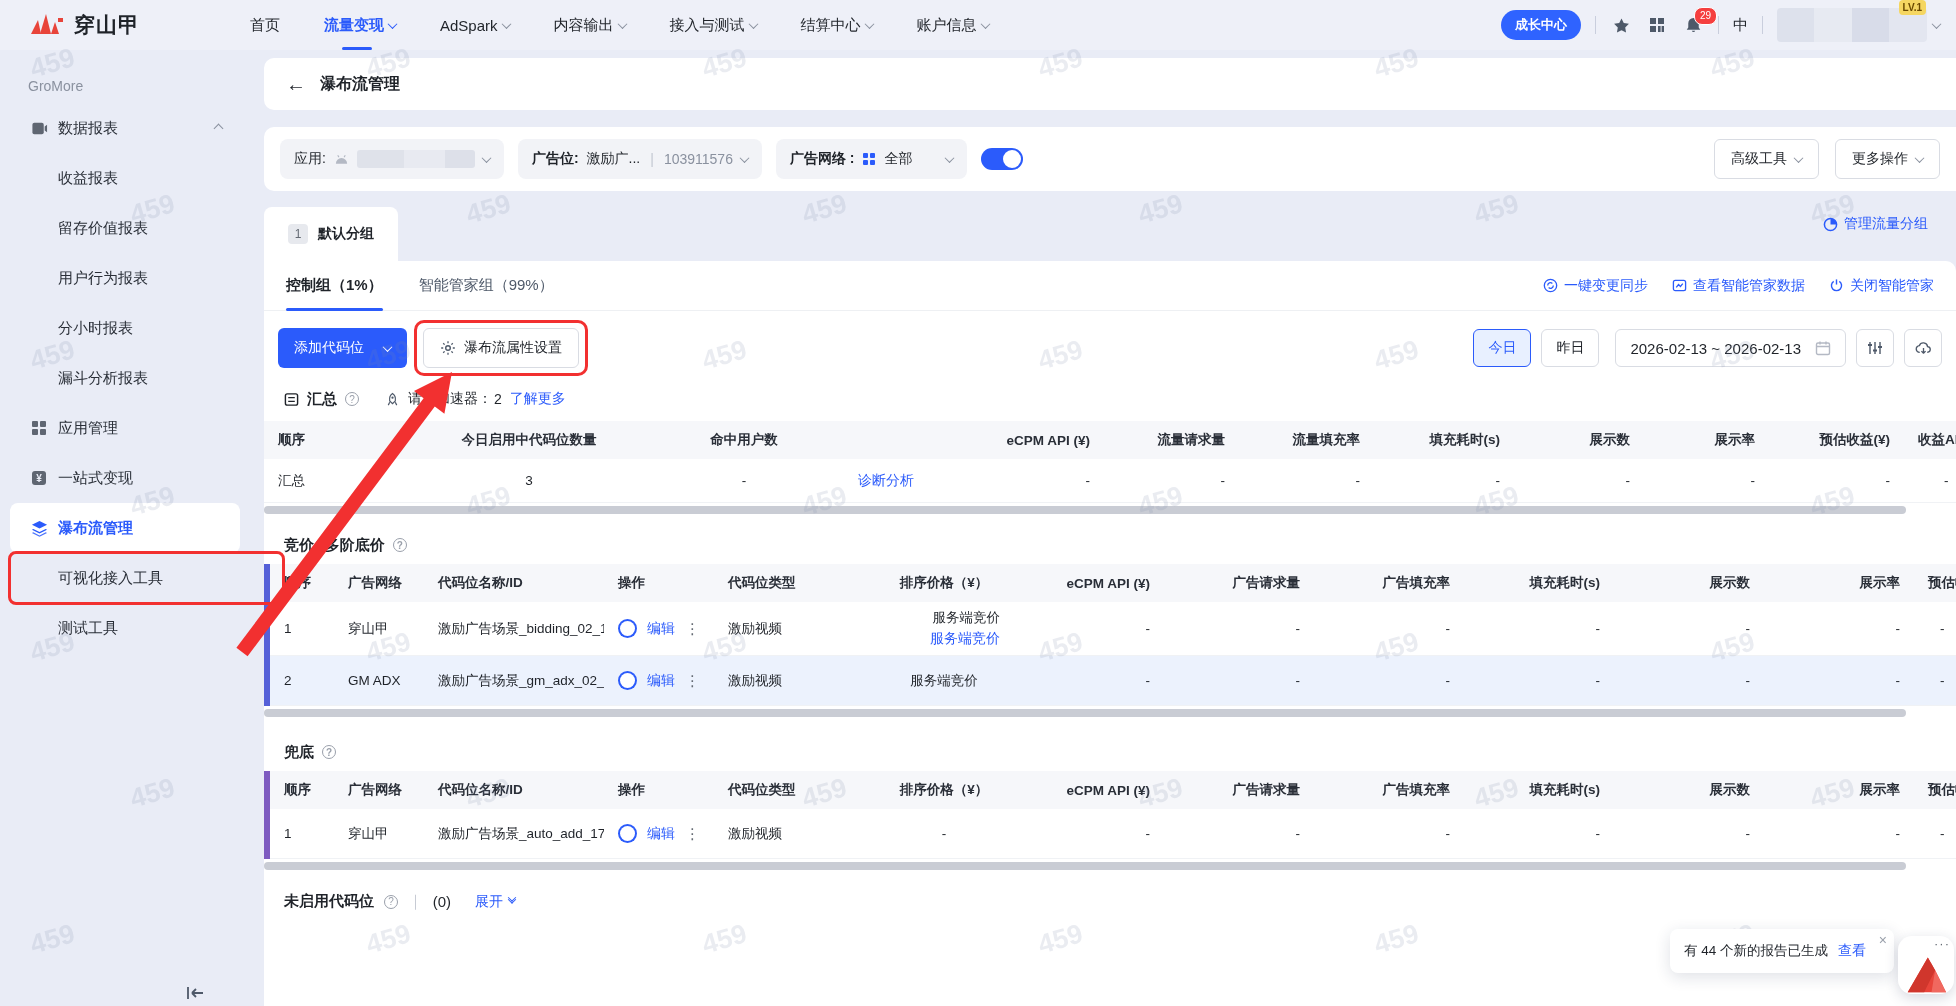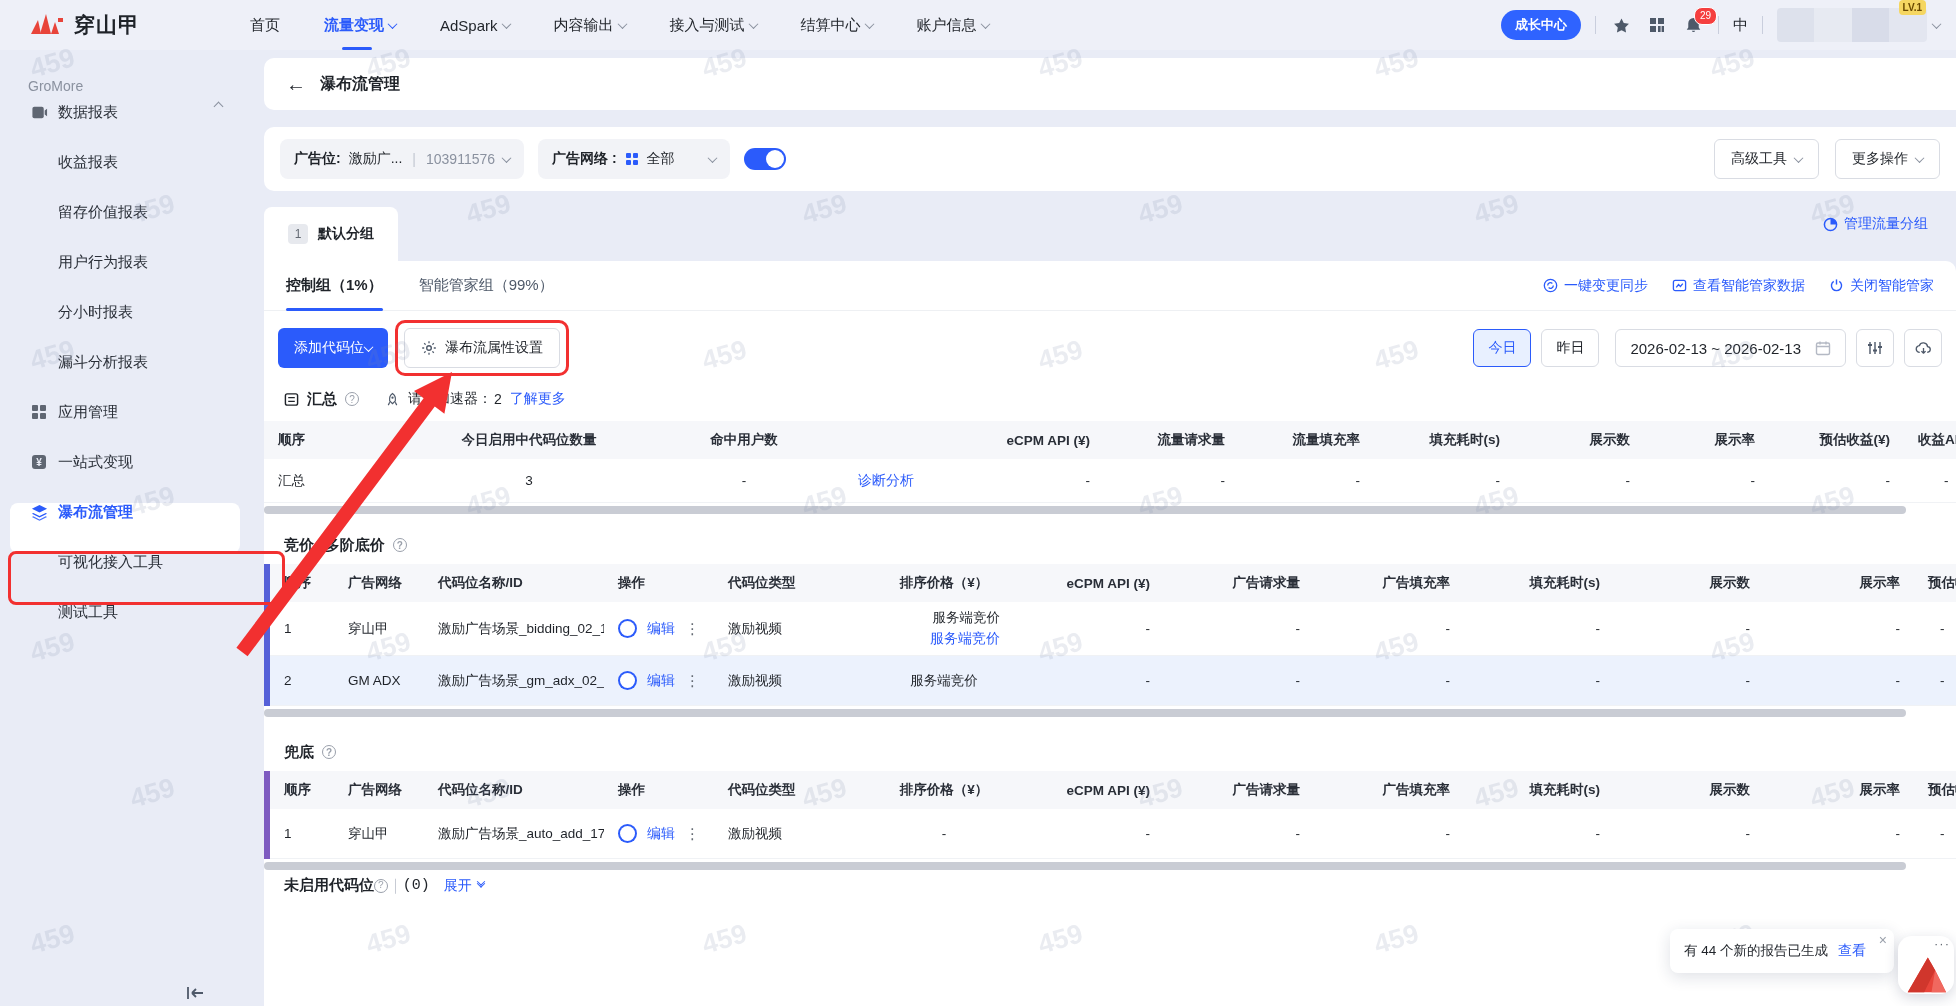--- a/index.html
+++ b/index.html
@@ -25,21 +25,21 @@
   .blur-block { width:150px; height:34px; border-radius:4px; background:linear-gradient(90deg,#dde1ec 0 25%,#e7eaf2 25% 50%,#d8dce9 50% 75%,#e3e6f0 75%); }
   .lv { position:absolute; top:-8px; right:14px; background:#f5d661; color:#6b4a00; font-size:10px; font-weight:bold; padding:2px 4px; border-radius:4px; }
   .chev { width:7px; height:7px; border-right:1.6px solid currentColor; border-bottom:1.6px solid currentColor; transform:rotate(45deg) translate(-1px,-1px); display:inline-block; }
   .chev.up { transform:rotate(-135deg); }
   .c-grey { color:#8a919f; }
 
   
   .sidebar { position:absolute; top:50px; left:0; width:250px; bottom:0; z-index:15; }
   .side-label { margin:28px 0 0 28px; height:20px; color:#8a919f; font-size:14px; }
   .side-list { margin-top:5px; }
-  .side-item { position:relative; height:50px; display:flex; margin:0 10px; padding-left:20px; border-radius:8px; color:#2a2f38; font-size:15px; cursor:pointer; }
+  .side-item { position:relative; height:50px; display:flex; align-items:center; margin:0 10px; padding-left:20px; border-radius:8px; color:#2a2f38; font-size:15px; cursor:pointer; }
   .side-item .s-ico { width:18px; height:18px; margin-right:10px; display:flex; align-items:center; justify-content:center; color:#5f6672; }
   .side-item.sub { padding-left:48px; }
   .side-item.active { background:#fff; color:#2b5bfb; font-weight:bold; }
   .side-item.active .s-ico { color:#2b5bfb; }
   .side-caret { position:absolute; right:18px; color:#8a919f; }
   .collapse-btn { position:absolute; bottom:2px; left:185px; color:#4e5969; }
 
   
   .main { position:absolute; top:50px; left:250px; right:0; bottom:0; }
   .header-card { margin:8px 0 0 14px; height:52px; background:#fff; border-radius:10px 0 0 10px; display:flex; align-items:center; gap:14px; padding:0 22px; }
@@ -66,21 +66,21 @@
   .big-card { margin-left:14px; background:#fff; border-radius:0 10px 0 0; height:745px; position:relative; }
   .subtabs { height:50px; display:flex; align-items:center; padding:0 22px; border-bottom:1px solid #eef0f3; }
   .subtab { position:relative; height:50px; display:flex; align-items:center; margin-right:36px; font-size:15px; cursor:pointer; }
   .subtab.on { font-weight:bold; }
   .subtab.on .underline { position:absolute; bottom:0; left:0; right:0; height:3px; background:#2b5bfb; border-radius:2px; }
   .subtab.off { color:#4e5969; }
   .subtab-links { margin-left:auto; display:flex; gap:24px; }
   .blue-link { color:#2b5bfb; font-size:14px; display:flex; align-items:center; gap:6px; cursor:pointer; }
 
   .toolbar { margin-top:14px; padding:0 14px; height:46px; display:flex; align-items:center; }
-  .btn-primary { background:#2b5bfb; color:#fff; border:none; border-radius:6px; height:40px; padding:0 16px; font-size:14px; display:flex; align-items:center; gap:1px; cursor:pointer; }
+  .btn-primary { background:#2b5bfb; color:#fff; border:none; border-radius:6px; height:40px; padding:0 16px; font-size:14px; display:flex; align-items:center; gap:20px; cursor:pointer; }
   .settings-wrap { position:relative; margin-left:16px; }
   .red-frame { position:absolute; inset:-8px -9px; border:3px solid #f23030; border-radius:10px; pointer-events:none; }
   .toolbar-right { margin-left:auto; display:flex; align-items:center; gap:10px; }
   .day-btn { height:38px; width:58px; border:1px solid #d9dce3; background:#fff; border-radius:6px; font-size:14px; display:flex; align-items:center; justify-content:center; cursor:pointer; }
   .day-btn.on { background:#e8f0ff; border-color:#2b5bfb; color:#2b5bfb; }
   .date-box { height:38px; border:1px solid #d9dce3; border-radius:6px; background:#fff; display:flex; align-items:center; gap:14px; padding:0 14px; font-size:15px; margin-left:6px; }
   .sq-btn { width:38px; height:38px; border:1px solid #d9dce3; border-radius:6px; background:#fff; display:flex; align-items:center; justify-content:center; color:#4e5969; cursor:pointer; }
 
   .sumrow { margin-top:14px; padding:0 20px; height:28px; display:flex; align-items:center; gap:8px; font-size:14px; }
   .sumrow .t-bold { font-weight:bold; font-size:15px; }
@@ -107,21 +107,21 @@
   .t-r.h54 { height:54px; }
   .t-r.tint { background:#ecf2fd; }
   .op-cell { display:flex; align-items:center; gap:10px; }
   .kebab { color:#646a73; font-size:15px; cursor:pointer; }
   .price-lines { display:flex; flex-direction:column; align-items:flex-end; line-height:1.5; }
   .name-cell { display:flex; align-items:center; gap:6px; }
   .hscroll { height:8px; background:#c9ccd4; border-radius:4px; margin:3px 50px 0 0; width:calc(100% - 50px); cursor:pointer; }
   .sec-title { margin-top:20px; padding:0 20px; display:flex; align-items:center; gap:8px; font-size:15px; font-weight:bold; height:22px; }
   .mt24 { margin-top:24px; }
 
-  .unused { margin-top:6px; padding:0 20px; display:flex; align-items:center; font-size:15px;font-family:Liberation Mono, monospace; }
+  .unused { margin-top:22px; padding:0 20px; display:flex; align-items:center; gap:10px; font-size:15px; }
   .unused .lbl { font-weight:bold; }
   .unused .div { color:#c2c7d1; }
   .dbl-chev { display:inline-flex; flex-direction:column; gap:0; color:#2b5bfb; }
   .dbl-chev .chev { width:6px;height:6px; margin-top:-4px; }
 
   
   .notif { position:absolute; left:1670px; top:929px; width:224px; height:44px; background:#fff; border-radius:8px; box-shadow:0 4px 16px rgba(30,40,80,.14); display:flex; align-items:center; gap:10px; padding:0 26px 0 14px; z-index:55; font-size:13.5px; }
   .notif .close { position:absolute; right:7px; top:3px; color:#9aa0ab; font-size:14px; cursor:pointer; }
   .pyramid { position:absolute; left:1898px; top:936px; width:56px; height:58px; background:#fff; border-radius:14px; box-shadow:0 4px 14px rgba(30,40,80,.18); display:flex; align-items:flex-end; justify-content:center; z-index:55; }
   .pyramid .more { position:absolute; top:0px; right:4px; color:#646a73; font-size:13px; letter-spacing:1px; }
@@ -286,20 +286,29 @@
   </div>
 
   <div class="main">
 
     <div class="header-card">
       <span class="back">←</span>
       <span class="page-title">瀑布流管理</span>
     </div>
 
     <div class="filter-card">
+      <div class="fpill">
+        <span>应用:</span>
+        <svg width="15" height="12" viewBox="0 0 16 12">
+            <path d="M2 11a6 6 0 0 1 12 0z" fill="#b4b9c4"></path>
+            <path d="M4 2L5.2 4M12 2l-1.2 2" stroke="#b4b9c4" stroke-width="1.2"></path>
+          </svg>
+        <span class="val-blur"></span>
+        <span class="chev c-grey"></span>
+      </div>
       <div class="fpill">
         <span style="font-weight:bold">广告位:</span>
         <span>激励广...</span>
         <span class="sep">|</span>
         <span class="id">103911576</span>
         <span class="chev c-grey"></span>
       </div>
       <div class="fpill">
         <span style="font-weight:bold">广告网络 :</span>
         <svg width="14" height="14" viewBox="0 0 14 14">

